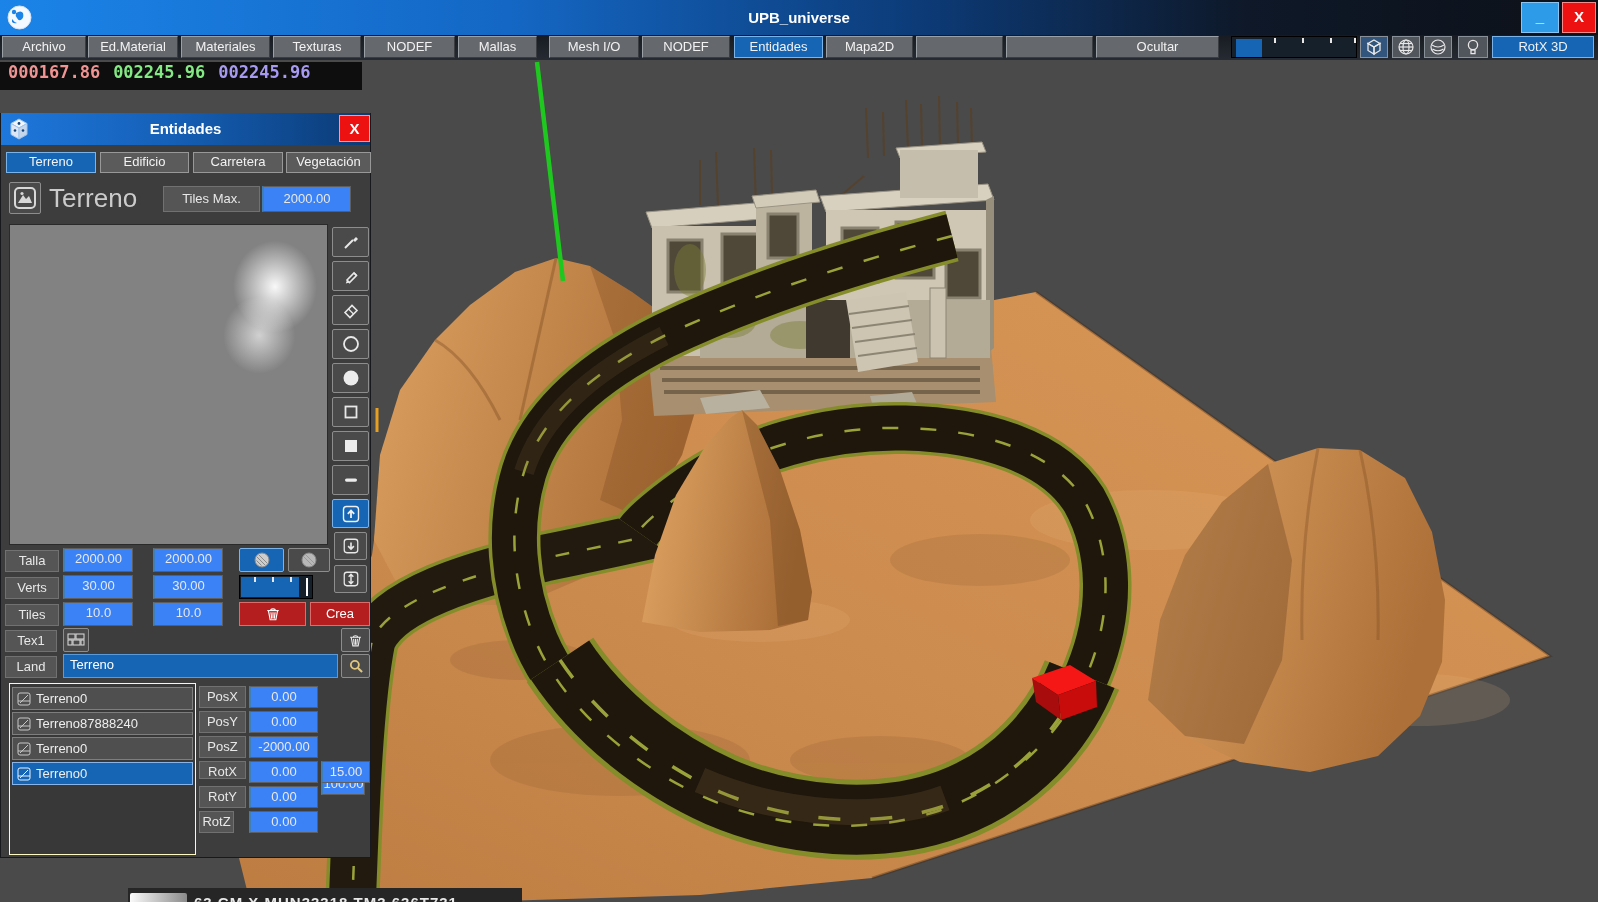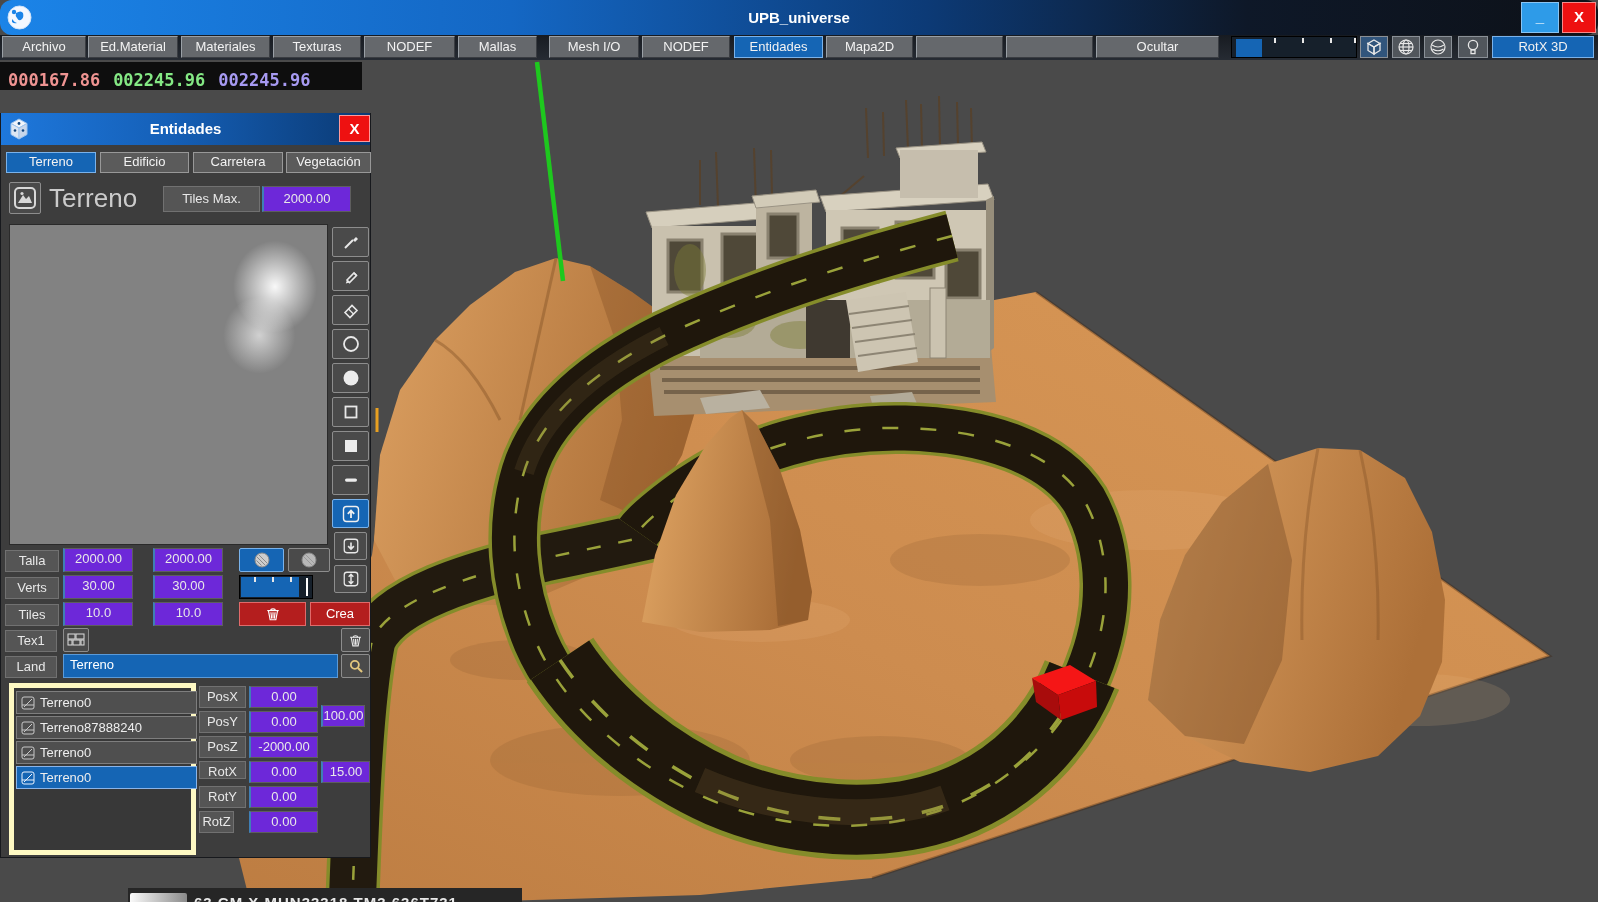--- a/index.html
+++ b/index.html
@@ -2,57 +2,57 @@
 <html><head>
 <meta charset="utf-8">
 <style>
   html,body{margin:0;padding:0;background:#222;}
   *{box-sizing:border-box;}
   .stage{position:relative;width:1598px;height:902px;overflow:hidden;background:#4a4a4a;
          font-family:"Liberation Sans",sans-serif;color:#eee;}
   .abs{position:absolute;}
   
   .titlebar{left:0;top:0;width:1598px;height:35px;z-index:7;
-    background:linear-gradient(90deg,#1b84e8 0%,#1467c4 32%,#0c3a76 58%,#0e1828 78%,#0d1118 100%);border-radius:12px;}
+    background:linear-gradient(90deg,#1b84e8 0%,#1467c4 32%,#0c3a76 58%,#0e1828 78%,#0d1118 100%);}
   .title-text{width:100%;text-align:center;line-height:35px;font-size:15px;font-weight:bold;color:#fff;}
   .winbtn{top:2px;height:31px;text-align:center;line-height:28px;font-weight:bold;color:#fff;font-size:15px;}
   
   .menubar{left:0;top:35px;width:1598px;height:25px;z-index:7;
     background:linear-gradient(180deg,#171b21,#262b33);}
   .mbtn{top:1px;height:22px;background:#65686c;border:1px solid #9aa0a6;border-bottom-color:#3a3d42;
     border-right-color:#3a3d42;color:#f2f2f2;font-size:13px;text-align:center;line-height:19px;}
   .mbtn.active{background:#1565b4;border-color:#7ab2ea;}
   .ibtn{top:1px;height:22px;background:#51565c;border:1px solid #8a9097;display:flex;
     align-items:center;justify-content:center;}
   .ibtn.sel{background:#31557c;}
   
-  .coordbox{background:#0e0e0e;display:flex;align-items:flex-end;gap:13px;padding-left:8px;
+  .coordbox{background:#0e0e0e;display:flex;align-items:flex-start;gap:13px;padding-left:8px;
     font-family:"DejaVu Sans Mono",monospace;font-weight:bold;font-size:17px;z-index:5;}
   .c1{color:#ef9492}.c2{color:#84e884}.c3{color:#a79af2}.c4{color:#f0f022}.c5{color:#55dcd2}.c6{color:#e46ee4}
   
   .panel{left:0;top:113px;width:371px;height:745px;background:#3d3d3d;z-index:6;
     border:1px solid #17191d;border-top:none;}
   .phead{left:0;top:0;width:369px;height:32px;
     background:linear-gradient(90deg,#1e78dc 0%,#1560b8 45%,#0b3a74 100%);}
   .phead-title{width:100%;text-align:center;line-height:32px;font-weight:bold;font-size:15px;color:#fff;}
   .closebtn{background:#ee1111;border:1px solid #ff9a9a;color:#fff;font-weight:bold;text-align:center;}
   .tab{height:21px;background:#5b5b5b;border:1px solid #989898;font-size:13px;color:#f2f2f2;
     text-align:center;line-height:18px;}
   .tab.active{background:#1565b4;border-color:#7ab2ea;}
   .lb{background:#555;border:1px solid #717171;color:#e8e8e8;text-align:center;font-size:13px;line-height:20px;}
-  .fld{background:#6d28d9;border:1px solid #5e5e5e;border-left:2px solid #3f7fb5;color:#e8e8e8;
+  .fld{background:#3b82f6;border:1px solid #5e5e5e;border-left:2px solid #3f7fb5;color:#e8e8e8;
     text-align:center;font-size:13px;line-height:20px;}
   .canvas2d{background:#828282;border:1px solid #2a2a2a;}
   .tbtn{background:#4a4a4a;border:1px solid #8d8d8d;border-radius:2px;display:flex;
     align-items:center;justify-content:center;}
   .tbtn.active{background:#1565b4;border-color:#7ab2ea;}
   .redbtn{background:#b41e1e;border:1px solid #e06a6a;display:flex;align-items:center;justify-content:center;
     color:#fff;font-size:13px;line-height:20px;}
   .bluefld{background:#1565b4;border:1px solid #5a9ad8;color:#fff;font-size:13px;line-height:20px;padding-left:6px;}
-  .listbox{background:#383838;border:5px solid #fef9c3;}
+  .listbox{background:#383838;border:1px solid #fef9c3;}
   .ent{height:23px;background:#4f4f4f;border:1px solid #7e7e7e;color:#eee;display:flex;align-items:center;
     gap:5px;padding-left:4px;font-size:13px;}
   .ent.sel{background:#1565b4;border-color:#8ab4e8;}
   
   .slider{background:#16202b;border:1px solid #000;}
   .slider .fill{position:absolute;left:1px;top:1px;bottom:1px;background:#1565b4;}
   .tick{position:absolute;top:1px;width:2px;height:5px;background:#e8e8e8;}
   .smark{position:absolute;top:2px;width:2px;height:18px;background:#fff;}
   
   .status{left:128px;top:888px;width:394px;height:14px;background:#262626;overflow:hidden;z-index:6;}
@@ -493,21 +493,21 @@
         <span>Terreno0</span>
       </div>
     </div>
 
     <div class="abs lb" style="left:198px;top:573px;width:47px;height:22px">PosX</div>
     <div class="abs fld" style="left:248px;top:573px;width:69px;height:22px">0.00</div>
     <div class="abs lb" style="left:198px;top:598px;width:47px;height:22px">PosY</div>
     <div class="abs fld" style="left:248px;top:598px;width:69px;height:22px">0.00</div>
     <div class="abs lb" style="left:198px;top:623px;width:47px;height:22px">PosZ</div>
     <div class="abs fld" style="left:248px;top:623px;width:69px;height:22px">-2000.00</div>
-    <div class="abs fld" style="left:320px;top:592px;width:44px;height:22px">100.00</div>
+    <div class="abs fld" style="left:320px;top:660px;width:44px;height:22px">100.00</div>
     <div class="abs lb" style="left:198px;top:648px;width:47px;height:18px">RotX</div>
     <div class="abs fld" style="left:248px;top:648px;width:69px;height:22px">0.00</div>
     <div class="abs fld" style="left:320px;top:648px;width:49px;height:22px">15.00</div>
     <div class="abs lb" style="left:198px;top:673px;width:47px;height:22px">RotY</div>
     <div class="abs fld" style="left:248px;top:673px;width:69px;height:22px">0.00</div>
     <div class="abs lb" style="left:198px;top:698px;width:35px;height:22px">RotZ</div>
     <div class="abs fld" style="left:248px;top:698px;width:69px;height:22px">0.00</div>
   </div>
 
   <div class="abs status">

